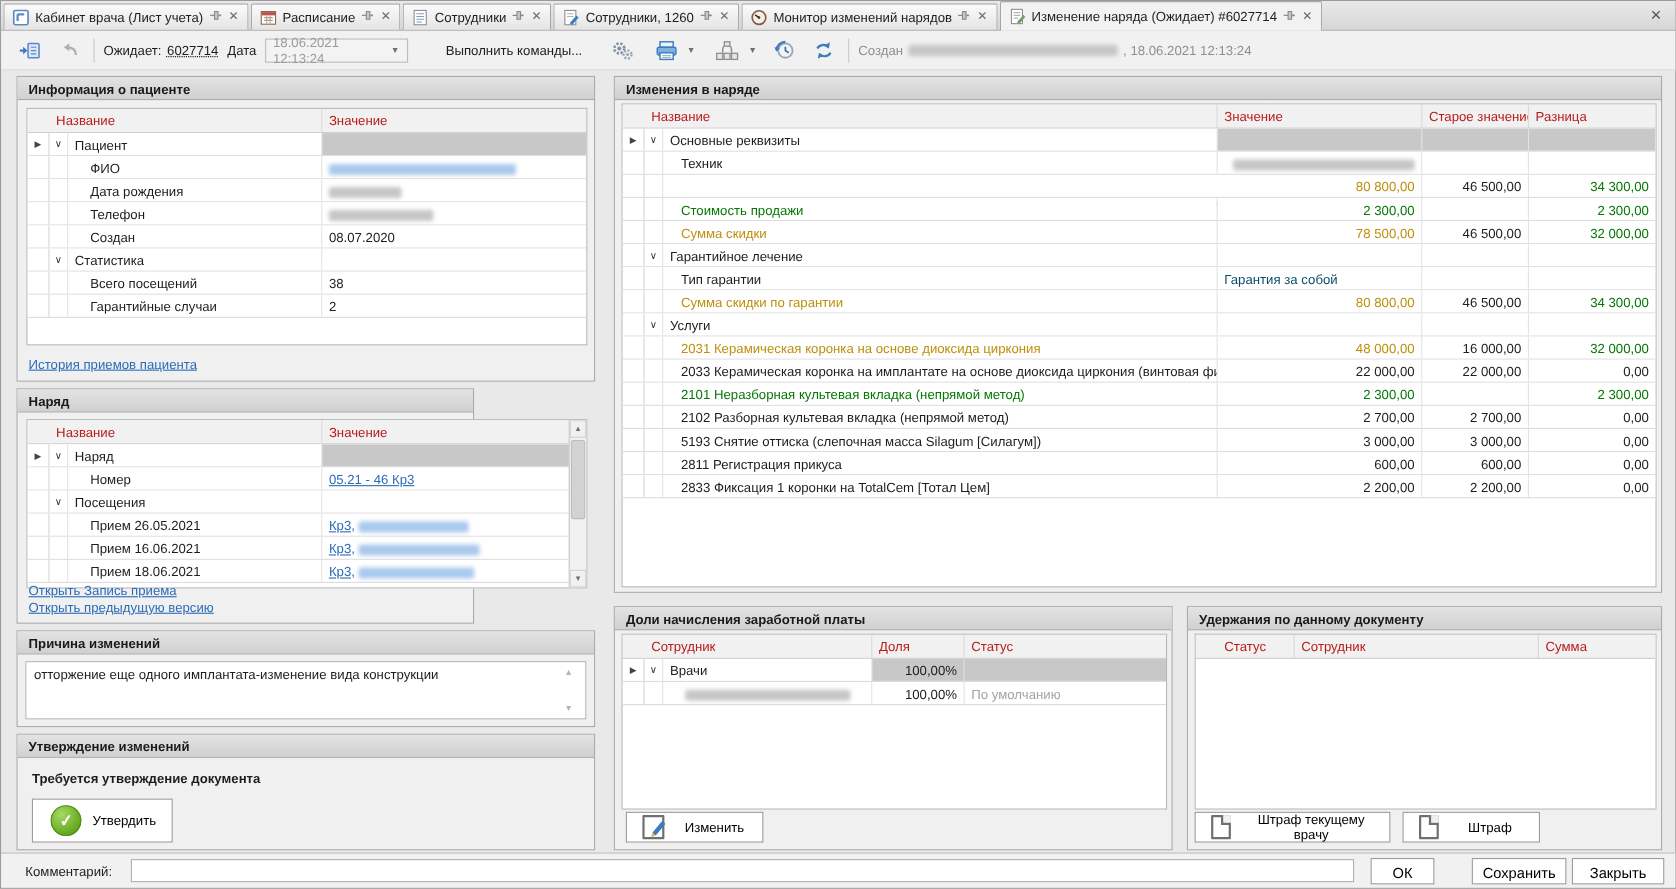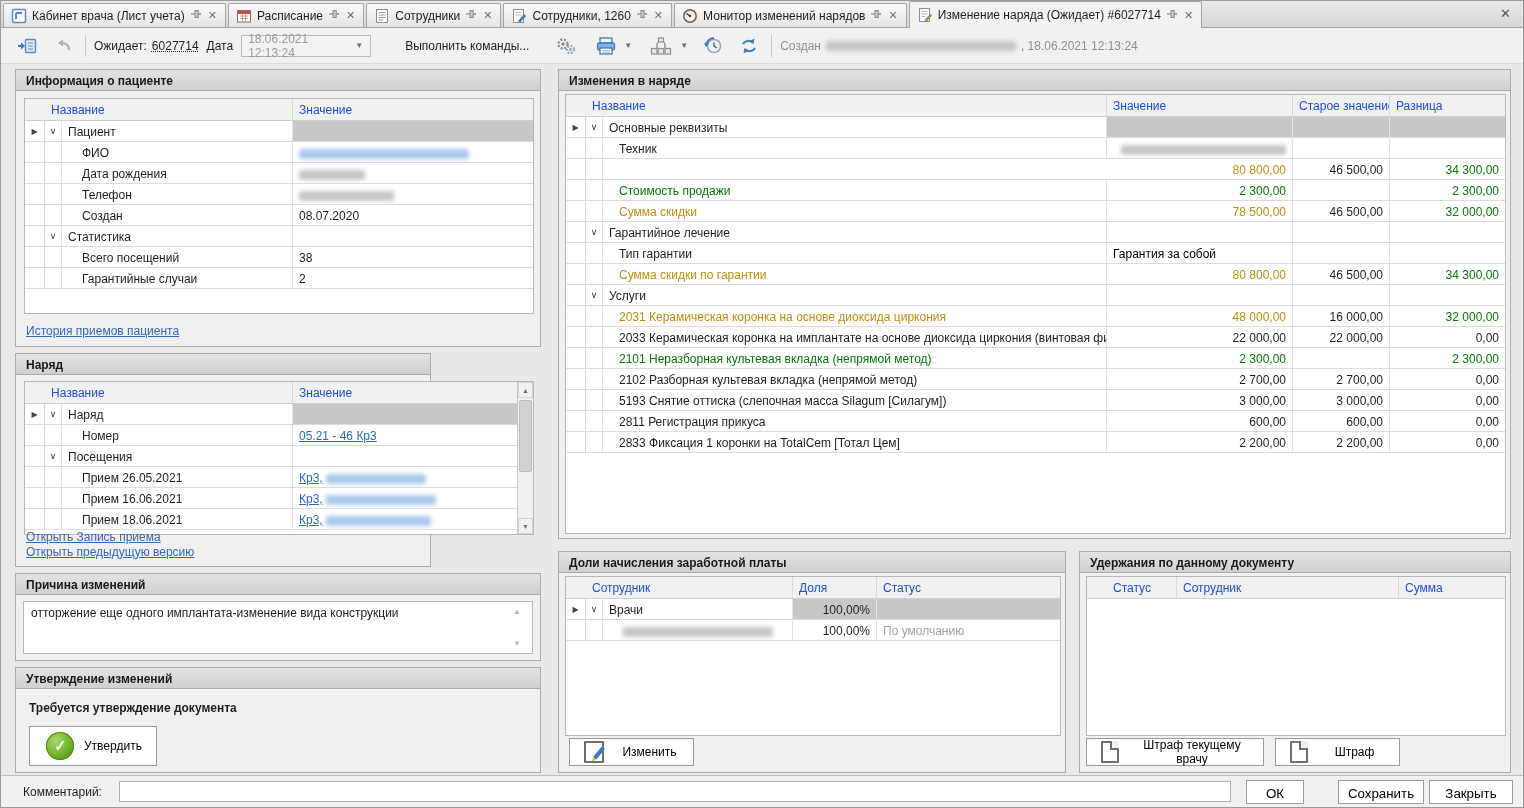--- a/index.html
+++ b/index.html
@@ -30,21 +30,21 @@
   .datecombo{display:flex;align-items:center;justify-content:space-between;width:130px;height:22px;
     border:1px solid #bcbcbc;background:#f3f3f3;color:#9b9b9b;padding:0 4px 0 6px;box-sizing:border-box;}
   .flatbtn{padding:4px 8px;color:#1e1e1e;background:transparent;border:none;font:inherit;}
   .created{color:#8f8f8f;display:flex;align-items:center;gap:5px;}
   
   .panel{position:absolute;background:#f0f0f0;border:1px solid #ababab;box-sizing:border-box;}
   .phead{height:21px;background:linear-gradient(#e3e3e3,#d0d0d0);border-bottom:1px solid #ababab;
     font-weight:bold;padding:4px 0 0 10px;box-sizing:border-box;color:#1a1a1a;}
   
   .grid{position:absolute;background:#fff;border:1px solid #b7b7b7;box-sizing:border-box;overflow:hidden;}
-  .g-headrow{display:flex;height:22px;background:#f1f1f1;border-bottom:1px solid #cfcfcf;color:#1d4ed8;box-sizing:border-box;}
+  .g-headrow{display:flex;height:22px;background:#f1f1f1;border-bottom:1px solid #cfcfcf;color:#b91c1c;box-sizing:border-box;}
   .g-headrow .hc{padding:4px 0 0 6px;border-right:1px solid #d9d9d9;box-sizing:border-box;overflow:hidden;white-space:nowrap;}
   .g-row{display:flex;height:21px;border-bottom:1px solid #dcdcdc;box-sizing:border-box;background:#fff;}
   .g-ind{width:20px;border-right:1px solid #d6d6d6;box-sizing:border-box;display:flex;align-items:center;justify-content:center;color:#444;font-size:8px;}
   .g-tree{width:17px;border-right:1px solid #e3e3e3;box-sizing:border-box;display:flex;align-items:center;justify-content:center;color:#333;font-size:9px;}
   .cell{box-sizing:border-box;padding:4px 6px 0 6px;overflow:hidden;white-space:nowrap;border-right:1px solid #e3e3e3;}
   .cell.num{text-align:right;}
   .cell.gray{background:#c8c8c8;}
   .c-orange{color:#be8f0e;}
   .c-green{color:#067806;}
   .c-dim{color:#a3a3a3;}
@@ -475,21 +475,21 @@
         <div class="g-tree">∨</div>
         <div class="cell" style="width: 504px;">Гарантийное лечение</div>
         <div class="cell num" style="width: 186px;"></div>
         <div class="cell num" style="width: 97px;"></div>
         <div class="cell num" style="flex: 1 1 0%; border-right: none;"></div>
       </div>
       <div class="g-row">
         <div class="g-ind"></div>
         <div class="g-tree"></div>
         <div class="cell" style="width: 504px; padding-left: 16px;">Тип гарантии</div>
-        <div class="cell" style="width: 186px; text-align: left; color: #000000;">Гарантия за собой</div>
+        <div class="cell" style="width: 186px; text-align: left; color: #0c4a6e;">Гарантия за собой</div>
         <div class="cell num" style="width: 97px;"></div>
         <div class="cell num" style="flex: 1 1 0%; border-right: none;"></div>
       </div>
       <div class="g-row">
         <div class="g-ind"></div>
         <div class="g-tree"></div>
         <div class="cell c-orange" style="width: 504px; padding-left: 16px;">Сумма скидки по гарантии</div>
         <div class="cell num c-orange" style="width: 186px;">80 800,00</div>
         <div class="cell num" style="width: 97px;">46 500,00</div>
         <div class="cell num c-green" style="flex: 1 1 0%; border-right: none;">34 300,00</div>

